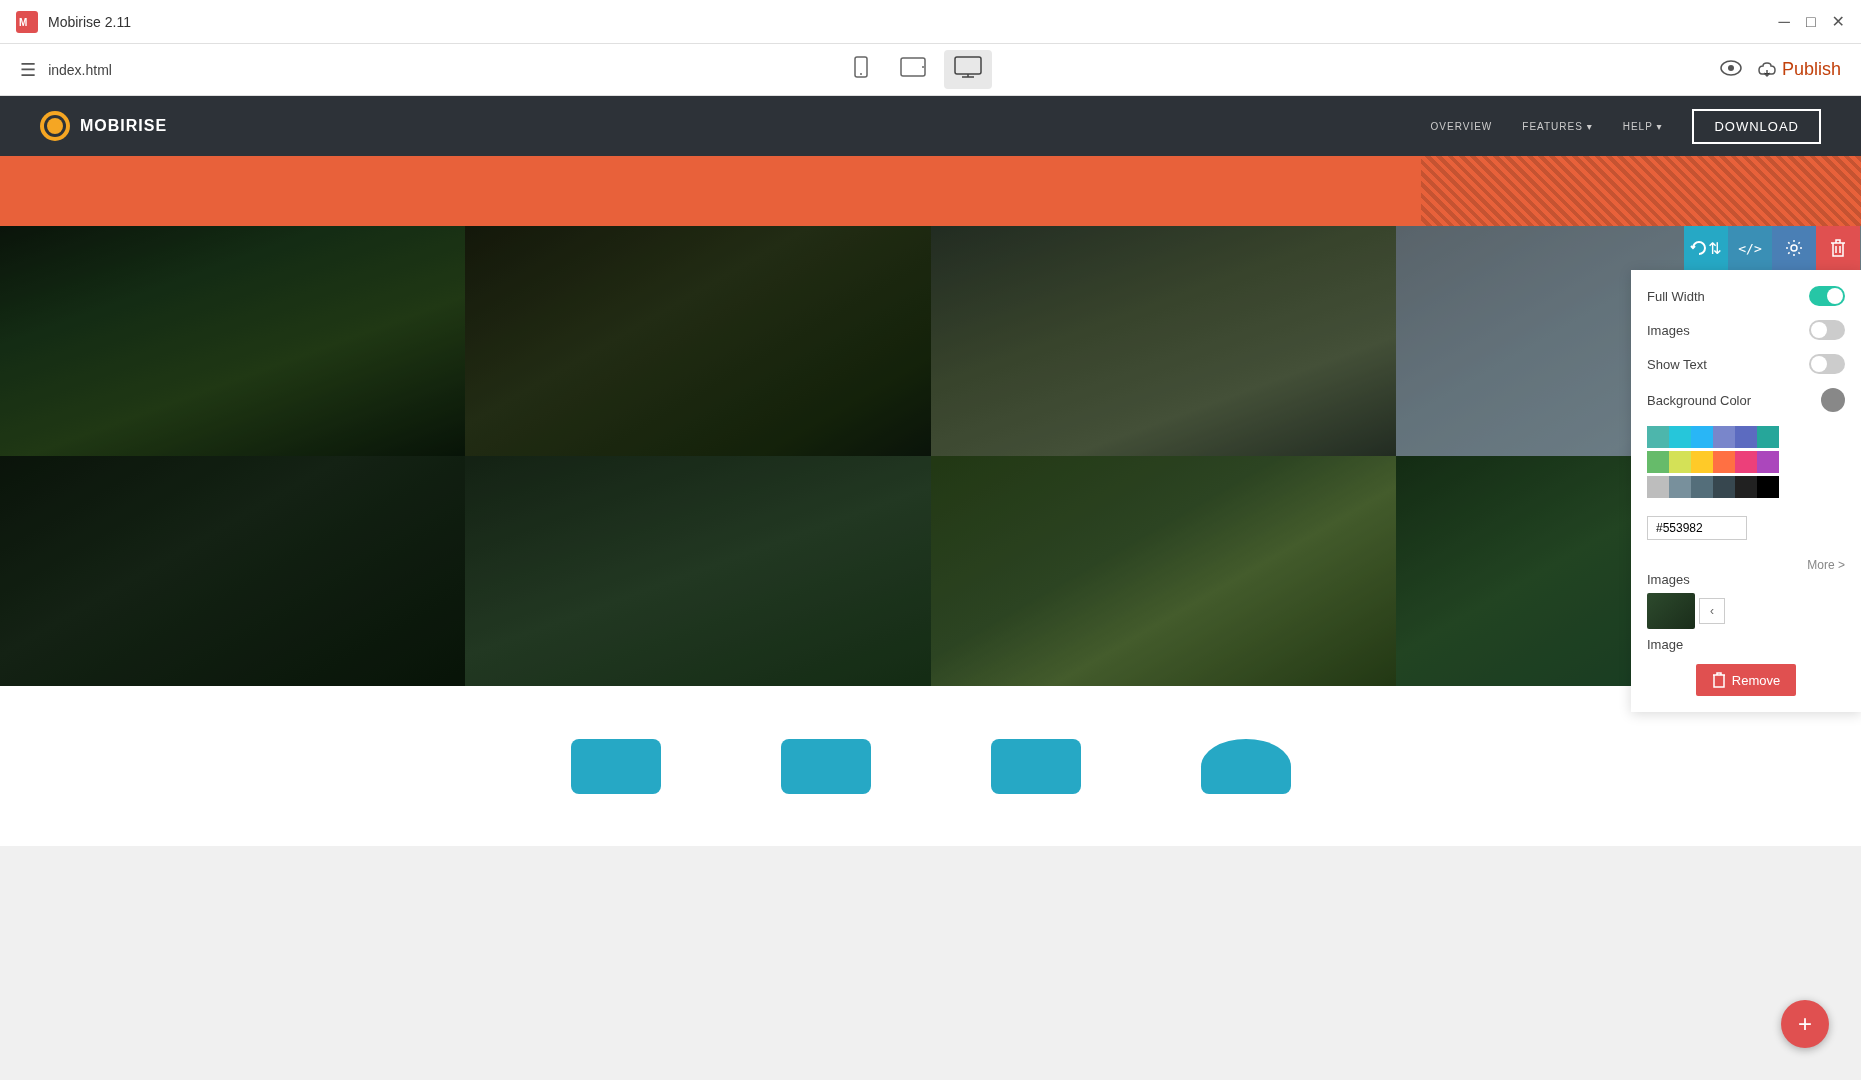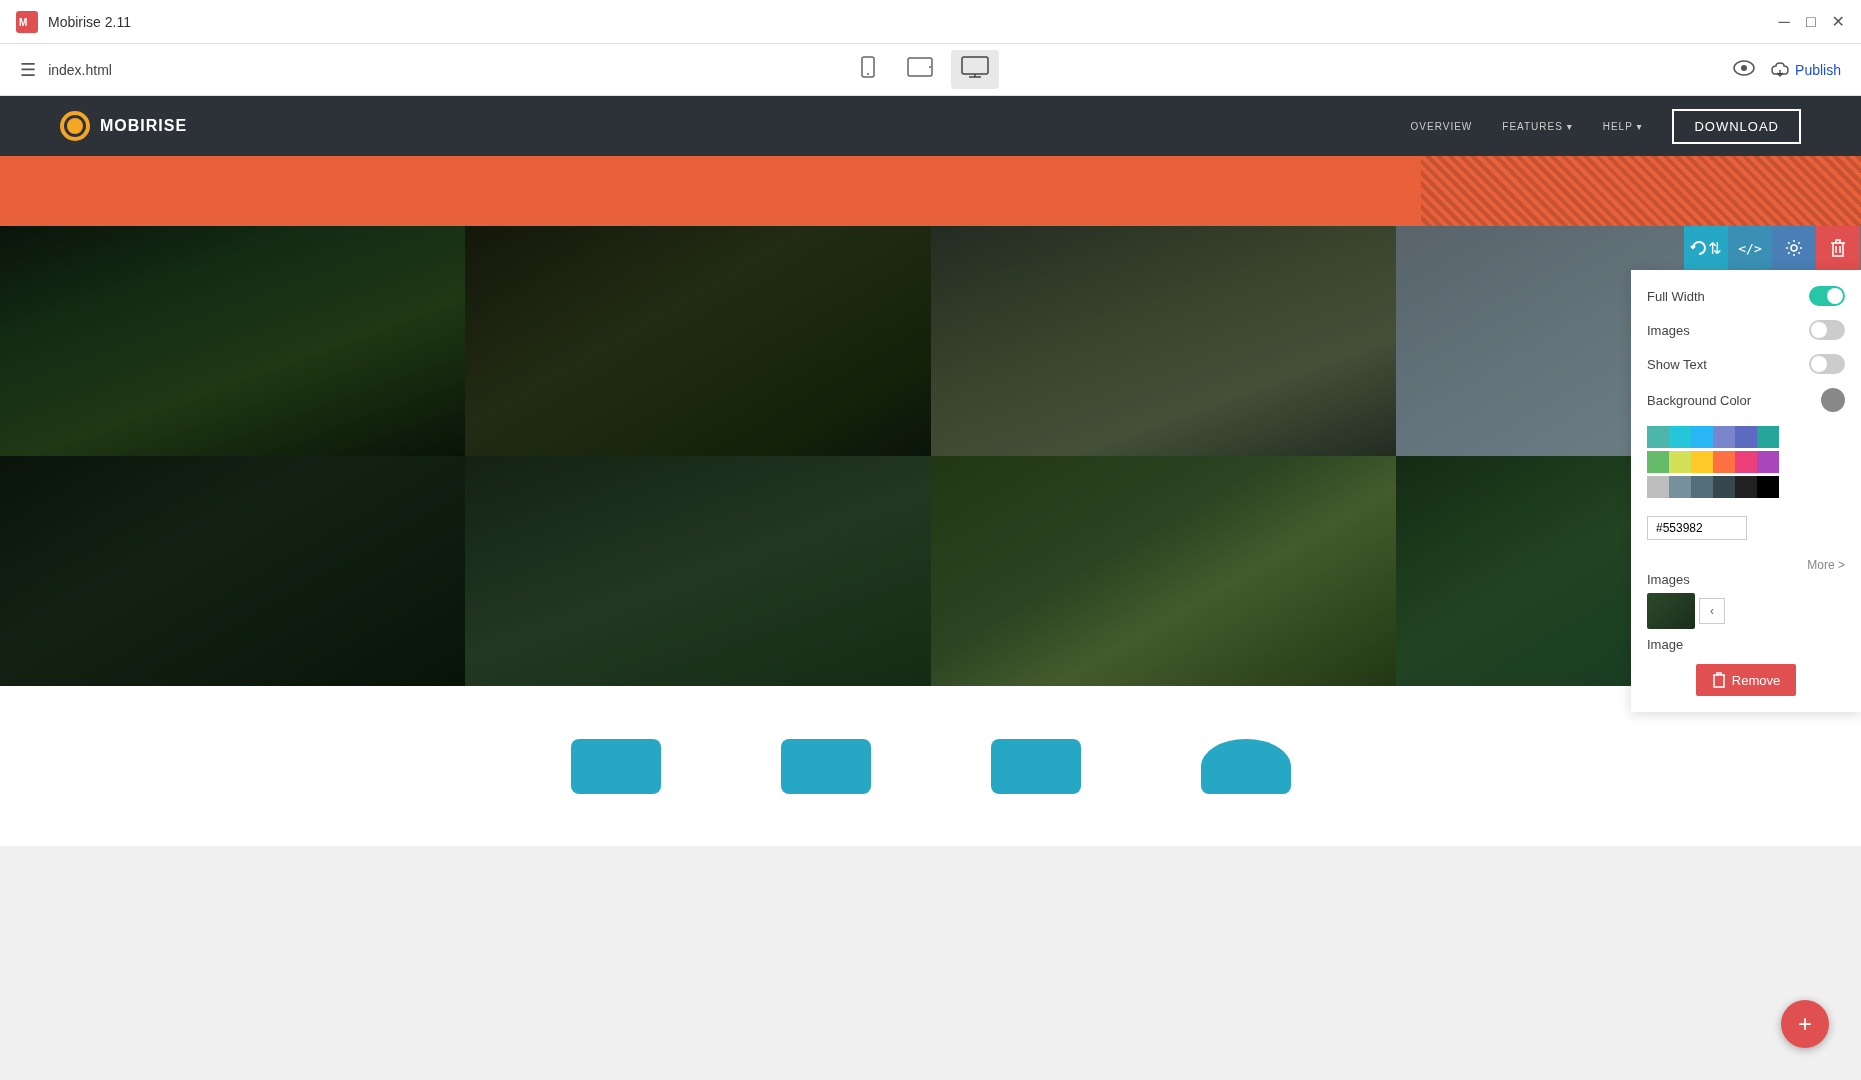--- a/index.html
+++ b/index.html
@@ -30,30 +30,30 @@
     .device-btn {
       background: none; border: none; cursor: pointer; padding: 6px 10px;
       border-radius: 4px; color: #666; font-size: 20px;
     }
     .device-btn.active { background: #e8e8e8; color: #333; }
     .toolbar-right { display: flex; align-items: center; gap: 16px; }
     .preview-btn { background: none; border: none; cursor: pointer; font-size: 20px; color: #555; }
     .publish-btn {
       display: flex; align-items: center; gap: 6px;
       background: none; border: none; cursor: pointer;
-      font-size: 14px; color: #1d4ed8; font-weight: 500;
+      font-size: 18px; color: #c2410c; font-weight: 500;
     }
 
     
     .preview-area { position: relative; background: #fff; }
 
     
     .site-nav {
       background: #2d3238; height: 60px; display: flex; align-items: center;
-      justify-content: space-between; padding: 0 60px;
+      justify-content: space-between; padding: 0 40px;
     }
     .site-nav-brand { display: flex; align-items: center; gap: 10px; color: #fff; font-size: 16px; font-weight: bold; letter-spacing: 1px; }
     .sun-icon { width: 30px; height: 30px; background: #f5a623; border-radius: 50%; position: relative; display: flex; align-items: center; justify-content: center; }
     .sun-inner { width: 16px; height: 16px; background: #f5a623; border-radius: 50%; box-shadow: 0 0 0 3px #2d3238, 0 0 0 6px #f5a623; }
     .site-nav-links { display: flex; align-items: center; gap: 30px; }
     .site-nav-link { color: #ccc; font-size: 10px; text-decoration: none; letter-spacing: 1px; cursor: pointer; }
     .site-nav-download {
       border: 2px solid #fff; color: #fff; padding: 8px 20px;
       font-size: 13px; letter-spacing: 1px; cursor: pointer; background: none;
     }

